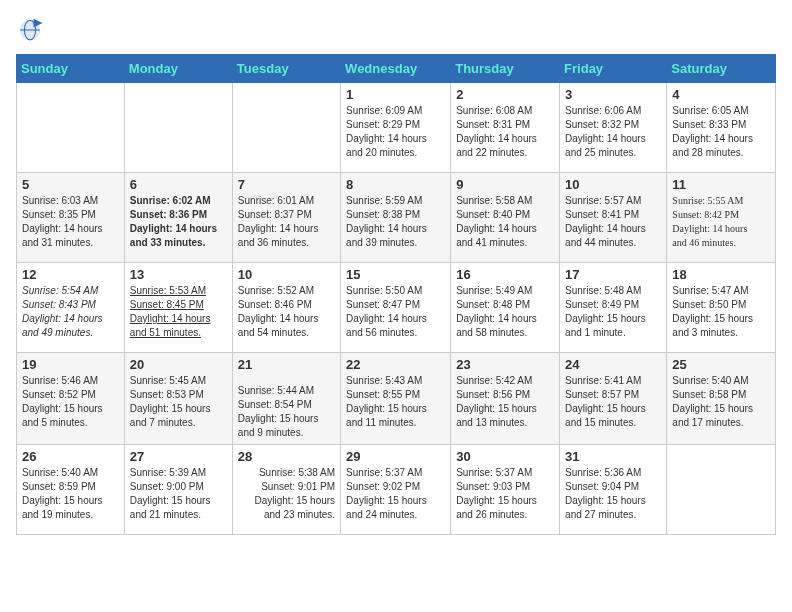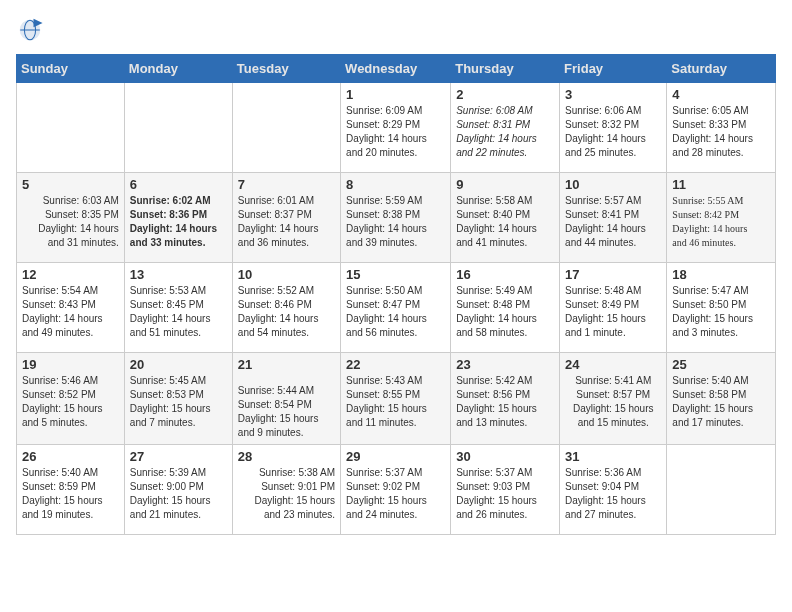--- a/index.html
+++ b/index.html
@@ -42,21 +42,21 @@
       font-size: 16px;
       color: #555;
     }
     table {
       width: 100%;
       border-collapse: collapse;
       font-size: 11px;
     }
     thead tr th {
       background-color: #2e6db4;
-      color: #e5e5e5;
+      color: #5eead4;
       padding: 6px 4px;
       text-align: left;
       font-size: 13px;
       font-weight: bold;
       border: 1px solid #2e6db4;
     }
     tbody tr td {
       border: 1px solid #ccc;
       vertical-align: top;
       padding: 4px 5px;
@@ -126,21 +126,21 @@
         <td class="empty"></td>
         <td>
           <span class="day-num">1</span>
           <div class="day-info" style="white-space: pre-line;">Sunrise: 6:09 AM
 Sunset: 8:29 PM
 Daylight: 14 hours
 and 20 minutes.</div>
         </td>
         <td>
           <span class="day-num">2</span>
-          <div class="day-info" style="white-space: pre-line; font-style: italic;">Sunrise: 6:08 AM
+          <div class="day-info" style="white-space: pre-line;">Sunrise: 6:08 AM
 Sunset: 8:31 PM
 Daylight: 14 hours
 and 22 minutes.</div>
         </td>
         <td>
           <span class="day-num">3</span>
           <div class="day-info" style="white-space: pre-line;">Sunrise: 6:06 AM
 Sunset: 8:32 PM
 Daylight: 14 hours
 and 25 minutes.</div>
@@ -149,21 +149,21 @@
           <span class="day-num">4</span>
           <div class="day-info" style="white-space: pre-line;">Sunrise: 6:05 AM
 Sunset: 8:33 PM
 Daylight: 14 hours
 and 28 minutes.</div>
         </td>
       </tr>
       <tr>
         <td>
           <span class="day-num">5</span>
-          <div class="day-info" style="white-space: pre-line; text-align: right;">Sunrise: 6:03 AM
+          <div class="day-info" style="white-space: pre-line;">Sunrise: 6:03 AM
 Sunset: 8:35 PM
 Daylight: 14 hours
 and 31 minutes.</div>
         </td>
         <td>
           <span class="day-num">6</span>
           <div class="day-info" style="white-space: pre-line; font-weight: bold;">Sunrise: 6:02 AM
 Sunset: 8:36 PM
 Daylight: 14 hours
 and 33 minutes.</div>
@@ -200,28 +200,28 @@
           <span class="day-num">11</span>
           <div class="day-info" style="white-space: pre-line; font-family: Liberation Serif, serif;">Sunrise: 5:55 AM
 Sunset: 8:42 PM
 Daylight: 14 hours
 and 46 minutes.</div>
         </td>
       </tr>
       <tr>
         <td>
           <span class="day-num">12</span>
-          <div class="day-info" style="white-space: pre-line;">Sunrise: 5:54 AM
+          <div class="day-info" style="white-space: pre-line; font-style: italic;">Sunrise: 5:54 AM
 Sunset: 8:43 PM
 Daylight: 14 hours
 and 49 minutes.</div>
         </td>
         <td>
           <span class="day-num">13</span>
-          <div class="day-info" style="white-space: pre-line;">Sunrise: 5:53 AM
+          <div class="day-info" style="white-space: pre-line; text-decoration: underline;">Sunrise: 5:53 AM
 Sunset: 8:45 PM
 Daylight: 14 hours
 and 51 minutes.</div>
         </td>
         <td>
           <span class="day-num">10</span>
           <div class="day-info" style="white-space: pre-line;">Sunrise: 5:52 AM
 Sunset: 8:46 PM
 Daylight: 14 hours
 and 54 minutes.</div>
@@ -286,21 +286,21 @@
         </td>
         <td>
           <span class="day-num">23</span>
           <div class="day-info" style="white-space: pre-line;">Sunrise: 5:42 AM
 Sunset: 8:56 PM
 Daylight: 15 hours
 and 13 minutes.</div>
         </td>
         <td>
           <span class="day-num">24</span>
-          <div class="day-info" style="white-space: pre-line; text-align: center;">Sunrise: 5:41 AM
+          <div class="day-info" style="white-space: pre-line;">Sunrise: 5:41 AM
 Sunset: 8:57 PM
 Daylight: 15 hours
 and 15 minutes.</div>
         </td>
         <td>
           <span class="day-num">25</span>
           <div class="day-info" style="white-space: pre-line;">Sunrise: 5:40 AM
 Sunset: 8:58 PM
 Daylight: 15 hours
 and 17 minutes.</div>

